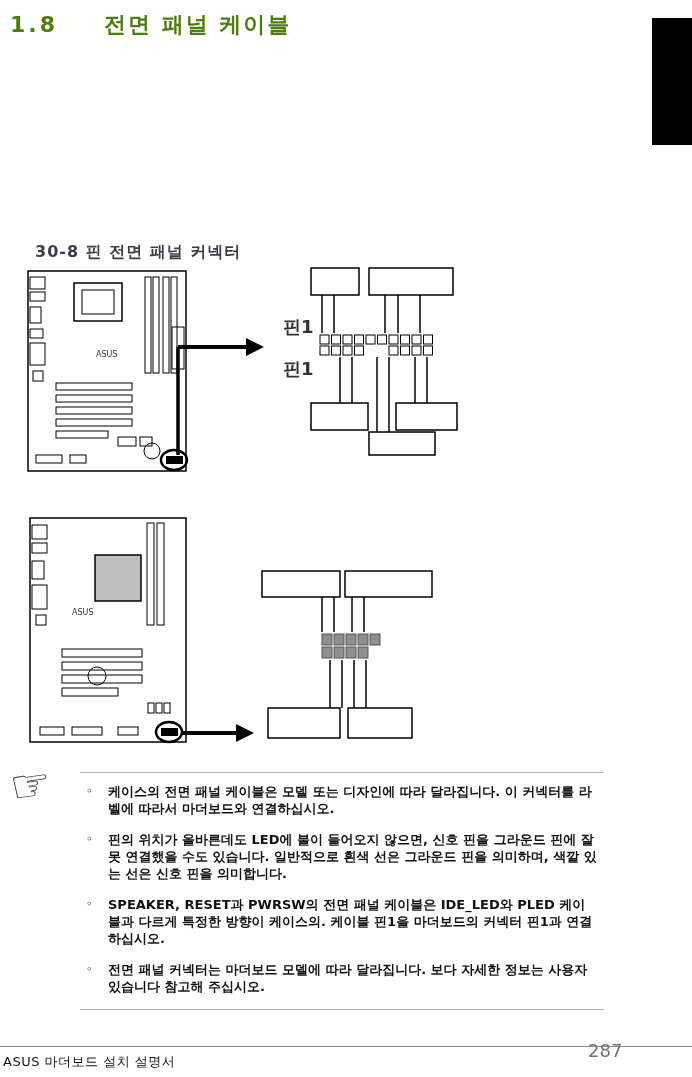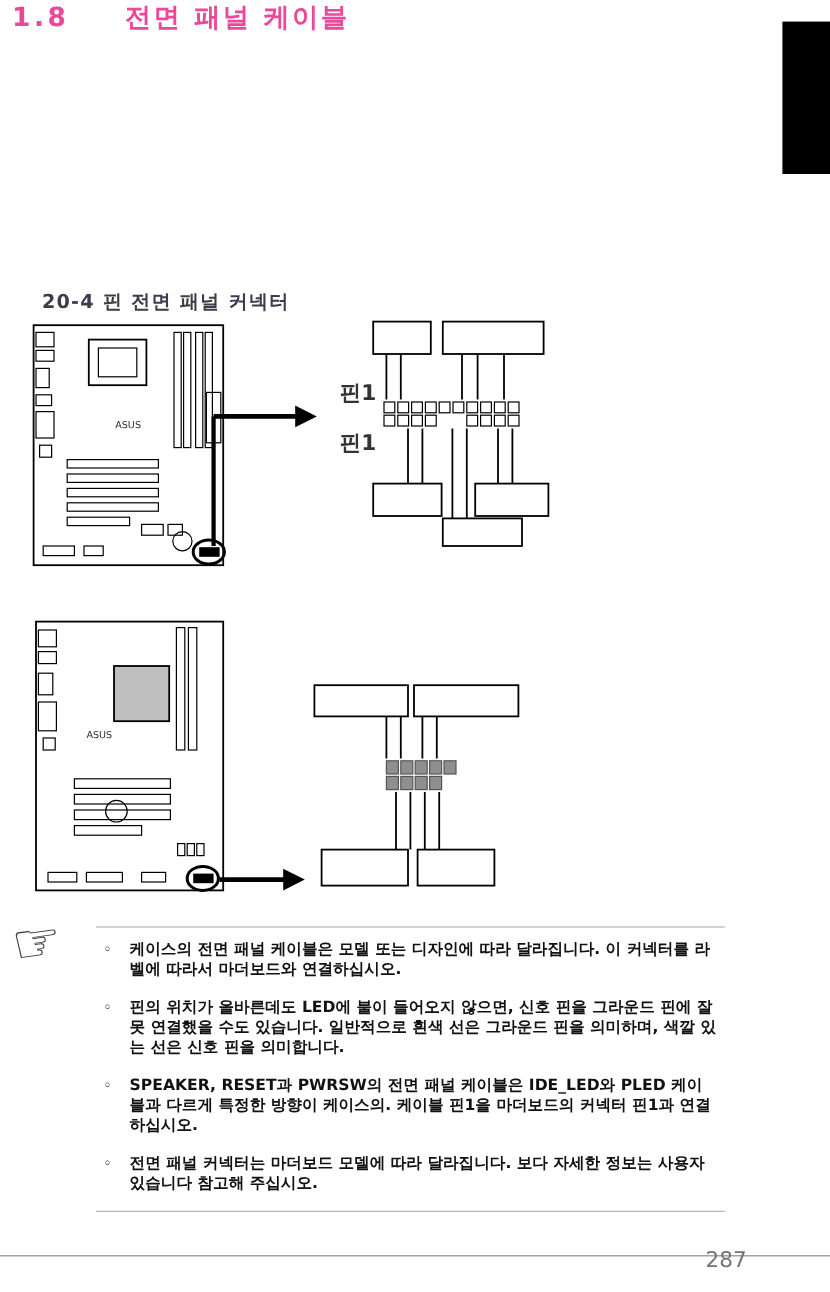--- a/index.html
+++ b/index.html
@@ -6,22 +6,22 @@
   .page{
     position:relative;
     width:692px;height:1077px;
     background:#ffffff;
     font-family:"DejaVu Sans","Liberation Sans",sans-serif;
     color:#111;
     overflow:hidden;
   }
   .abs{position:absolute;}
   .doc-title{
-    top:0;left:10px;
-    font-size:22px;font-weight:bold;color:#ec4899;
+    top:10px;left:10px;
+    font-size:22px;font-weight:bold;color:#4d7c0f;
     letter-spacing:2px;
   }
   .doc-title .num{margin-right:46px;letter-spacing:3px;}
   .black-tab{
     top:18px;left:652px;width:40px;height:127px;background:#000;
   }
   .sec-heading{
     left:35px;
     font-size:16px;font-weight:bold;color:#3d3d4a;letter-spacing:1px;
   }
@@ -63,21 +63,21 @@
 <body>
 
 <div class="page">
 
   <div class="abs doc-title">
     <span class="num">1.8</span><span>전면 패널 케이블</span>
   </div>
 
   <div class="abs black-tab"></div>
 
-  <div class="abs sec-heading" style="top:242px;">20-4 핀 전면 패널 커넥터</div>
+  <div class="abs sec-heading" style="top:242px;">30-8 핀 전면 패널 커넥터</div>
 
   <svg class="abs" style="top:265px;left:0;" width="692" height="212" viewBox="0 0 692 212">
 
     <g>
       <rect x="28" y="6" width="158" height="200" fill="#ffffff" stroke="#000" stroke-width="1.5"></rect>
 
       <rect x="30" y="12" width="15" height="12" fill="none" stroke="#000"></rect>
       <rect x="30" y="27" width="15" height="9" fill="none" stroke="#000"></rect>
       <rect x="30" y="42" width="11" height="16" fill="none" stroke="#000"></rect>
       <rect x="30" y="64" width="13" height="9" fill="none" stroke="#000"></rect>
@@ -272,15 +272,16 @@
       <span class="note-bullet">◦</span>
       <span class="note-text">SPEAKER, RESET과 PWRSW의 전면 패널 케이블은 IDE_LED와 PLED 케이블과 다르게 특정한 방향이 케이스의. 케이블 핀1을 마더보드의 커넥터 핀1과 연결하십시오.</span>
     </div>
     <div class="note-item">
       <span class="note-bullet">◦</span>
       <span class="note-text">전면 패널 커넥터는 마더보드 모델에 따라 달라집니다. 보다 자세한 정보는 사용자 있습니다 참고해 주십시오.</span>
     </div>
   </div>
 
   <div class="abs footer-rule"></div>
+  <div class="abs footer-text">ASUS 마더보드 설치 설명서</div>
   <div class="abs page-number">287</div>
 
 </div>
 
 </body></html>

